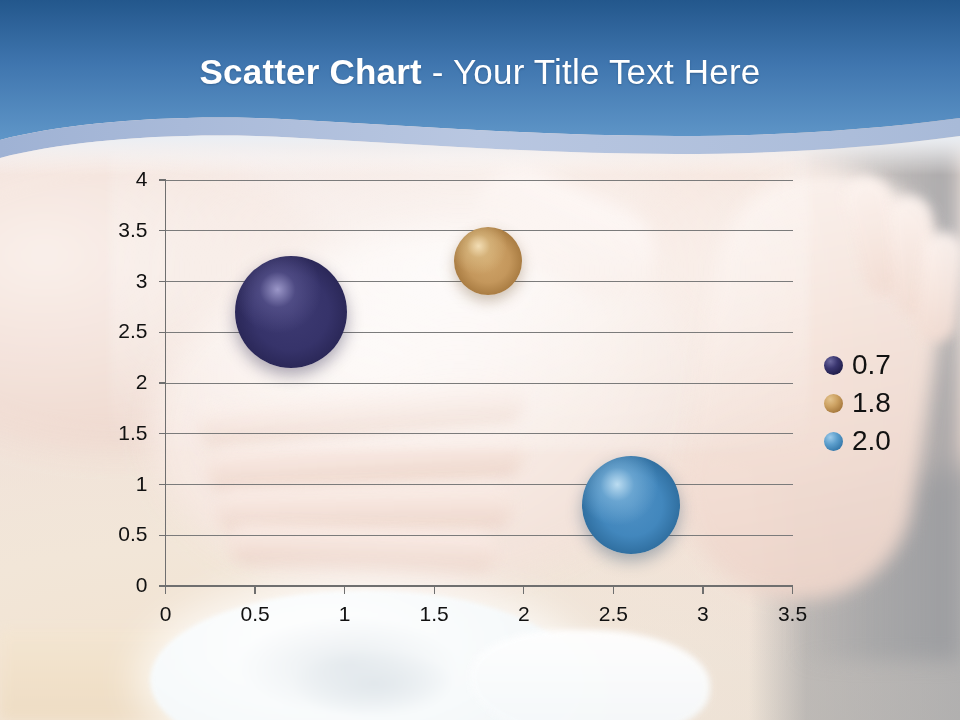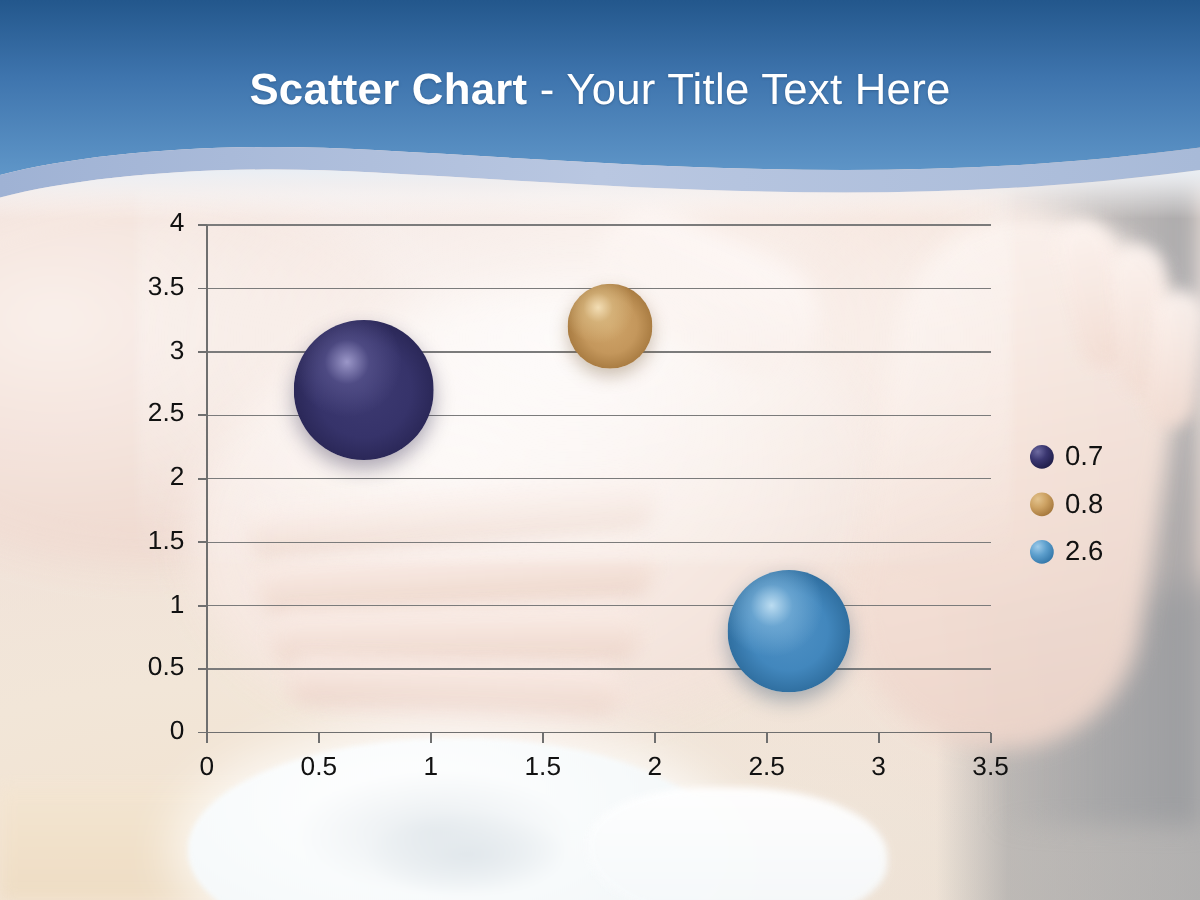--- a/index.html
+++ b/index.html
@@ -83,21 +83,21 @@
     font-size:21px;font-weight:bold;color:#111111;
   }
   #plot{position:absolute;left:0;top:0;width:960px;height:720px;}
 
   .legend{position:absolute;left:824px;top:346px;width:120px;}
   .legend-row{display:flex;align-items:center;height:38px;}
   .legend-dot{width:19px;height:19px;border-radius:50%;margin-right:9px;flex:0 0 auto;}
   .legend-dot.navy{background:radial-gradient(circle at 33% 28%, #6d6aa0 0%, #3a3670 38%, #211f4c 75%, #14123a 100%);}
   .legend-dot.gold{background:radial-gradient(circle at 33% 28%, #e3c38e 0%, #cda263 38%, #a5773c 78%, #7d5526 100%);}
   .legend-dot.blue{background:radial-gradient(circle at 33% 28%, #9ecbea 0%, #5d9fcd 38%, #3477a9 78%, #245a83 100%);}
-  .legend-label{font-size:22px;color:#111;line-height:1;}
+  .legend-label{font-size:28px;color:#111;line-height:1;}
 
   
   .bubble{position:absolute;border-radius:50%;}
   .bubble.navy{
     background:
       radial-gradient(circle at 38% 30%, rgba(160,156,205,.95) 0%, rgba(96,92,150,.55) 17%, rgba(60,56,112,0) 42%),
       radial-gradient(circle at 50% 50%, #3d3a72 0%, #36336a 48%, #2a2757 72%, #1b1940 90%, #141234 100%);
     box-shadow:0 7px 16px rgba(40,35,70,.38);
   }
   .bubble.gold{
@@ -200,25 +200,25 @@
       <line x1="792.5" y1="586" x2="792.5" y2="594" stroke="#6f6f6f" stroke-width="1.4" shape-rendering="crispEdges"></line>
     </svg>
 
   <div class="legend">
     <div class="legend-row">
       <span class="legend-dot navy"></span>
       <span class="legend-label">0.7</span>
     </div>
     <div class="legend-row">
       <span class="legend-dot gold"></span>
-      <span class="legend-label">0.8</span>
+      <span class="legend-label">1.8</span>
     </div>
     <div class="legend-row">
       <span class="legend-dot blue"></span>
-      <span class="legend-label">2.6</span>
+      <span class="legend-label">2.0</span>
     </div>
   </div>
 
   <div id="bubbles">
       <div class="bubble navy" title="0.7" style="width: 112px; height: 112px; left: 234.9px; top: 255.95px;"></div>
       <div class="bubble gold" title="1.8" style="width: 68px; height: 68px; left: 453.957px; top: 227.2px;"></div>
       <div class="bubble blue" title="2.6" style="width: 98px; height: 98px; left: 582.271px; top: 455.8px;"></div>
     </div>
   <div id="ticks">
       <div class="tick-label y-tick" style="width: 40px; left: 107.5px; top: 573px;">0</div>

